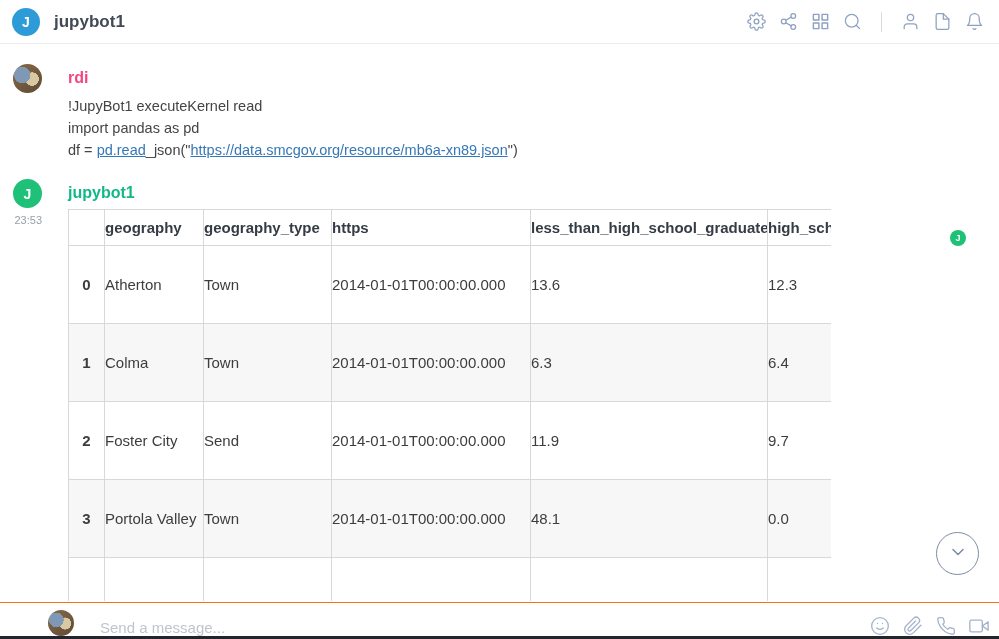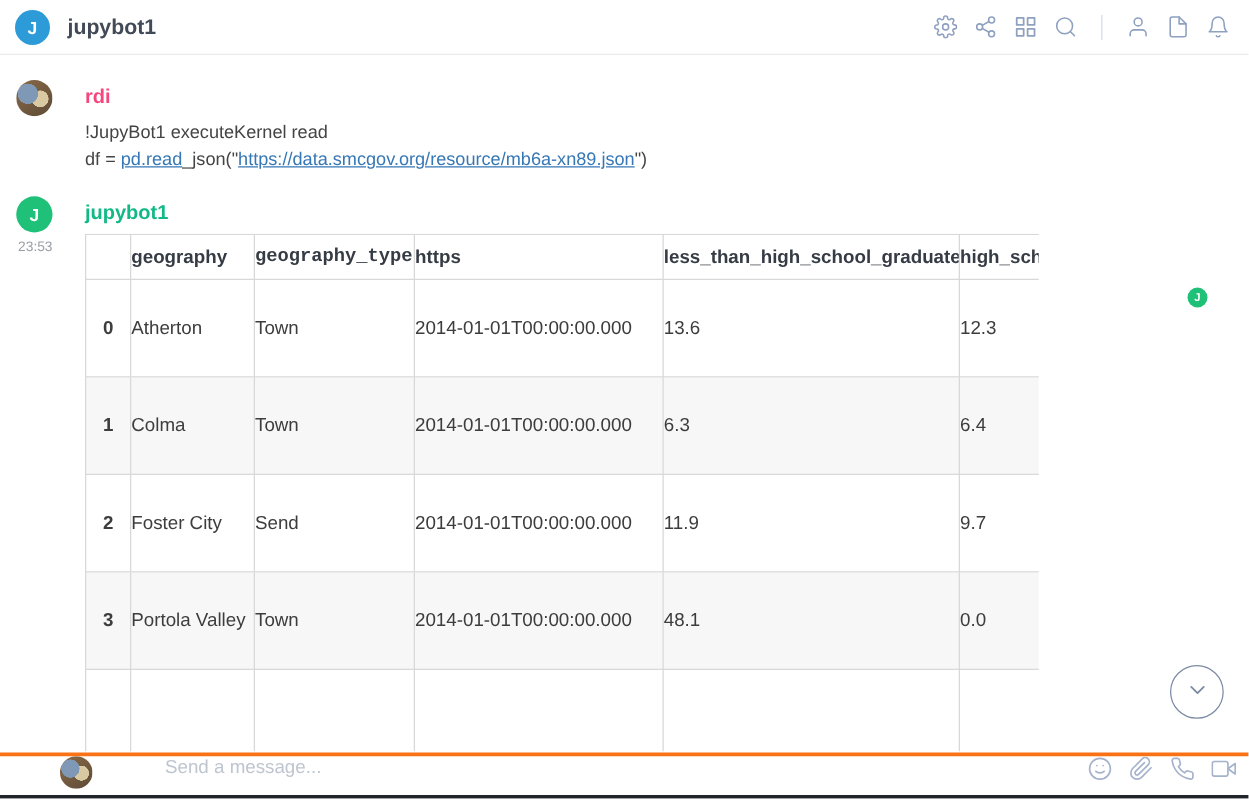--- a/index.html
+++ b/index.html
@@ -54,21 +54,21 @@
                   border-radius:50%; background:#1ec177; color:#fff; font-size:9px; font-weight:700;
                   display:flex; align-items:center; justify-content:center; }
 
   
   .scroll-down { position:absolute; left:936px; top:532px; width:43px; height:43px;
                  border-radius:50%; border:1.6px solid #7c8ba3; background:#fff; color:#7c8ba3;
                  display:flex; align-items:center; justify-content:center; cursor:pointer; }
 
   
   .composer { position:absolute; left:0; top:602px; width:999px; height:34px; background:#fff;
-              border-top:3px solid #f97316; display:flex; align-items:flex-start; padding:0 10px 0 48px;gap:32px; }
+              border-top:1px solid #f97316; display:flex; align-items:flex-end; padding:0 10px 0 48px; }
   .composer .avatar { width:26px; height:26px; }
   .composer-input { flex:1; border:none; outline:none; font-size:15px; margin-left:26px;
                     color:#444; font-family:inherit; background:transparent; }
   .composer-input::placeholder { color:#bfc5cf; }
   .composer-icons { display:flex; align-items:center; gap:13px; color:#a5b2cc; }
   .cicon { width:20px; height:20px; display:block; }
   .bottom-strip { position:absolute; left:0; bottom:0; width:999px; height:3px; background:#22252c; }
 </style>
 </head>
 <body>
@@ -133,39 +133,40 @@
   <div class="chat">
 
     <div class="msg msg-rdi">
       <div class="avatar-col">
         <div class="avatar avatar-photo"></div>
       </div>
       <div class="msg-body">
         <a class="username username-pink">rdi</a>
         <div class="msg-lines">
             <div class="msg-line"><span>!JupyBot1 executeKernel read</span></div>
+            <div class="msg-line"><span>import pandas as pd</span></div>
             <div class="msg-line"><span>df = </span><a class="msg-link">pd.read</a><span>_json("</span><a class="msg-link">https://data.smcgov.org/resource/mb6a-xn89.json</a><span>")</span></div>
           </div>
       </div>
     </div>
 
     <div class="msg msg-bot">
       <div class="avatar-col">
         <div class="avatar avatar-bot">J</div>
         <span class="timestamp">23:53</span>
       </div>
       <div class="msg-body">
         <a class="username username-green">jupybot1</a>
         <div class="table-clip">
           <table class="df">
             <thead>
                 <tr>
                   <th class="idx" style="width: 36px;"></th>
                   <th style="width: 99px;">geography</th>
-                  <th style="width: 128px; font-family: Liberation Mono, monospace;">geography_type</th>
+                  <th style="width: 128px;">geography_type</th>
                   <th style="width: 199px;">https</th>
                   <th style="width: 237px;">less_than_high_school_graduate</th>
                   <th style="width: 237px;">high_school_graduate</th>
                 </tr>
               </thead>
             <tbody>
                 <tr>
                   <td class="idx">0</td>
                   <td>Atherton</td>
                   <td>Town</td>

